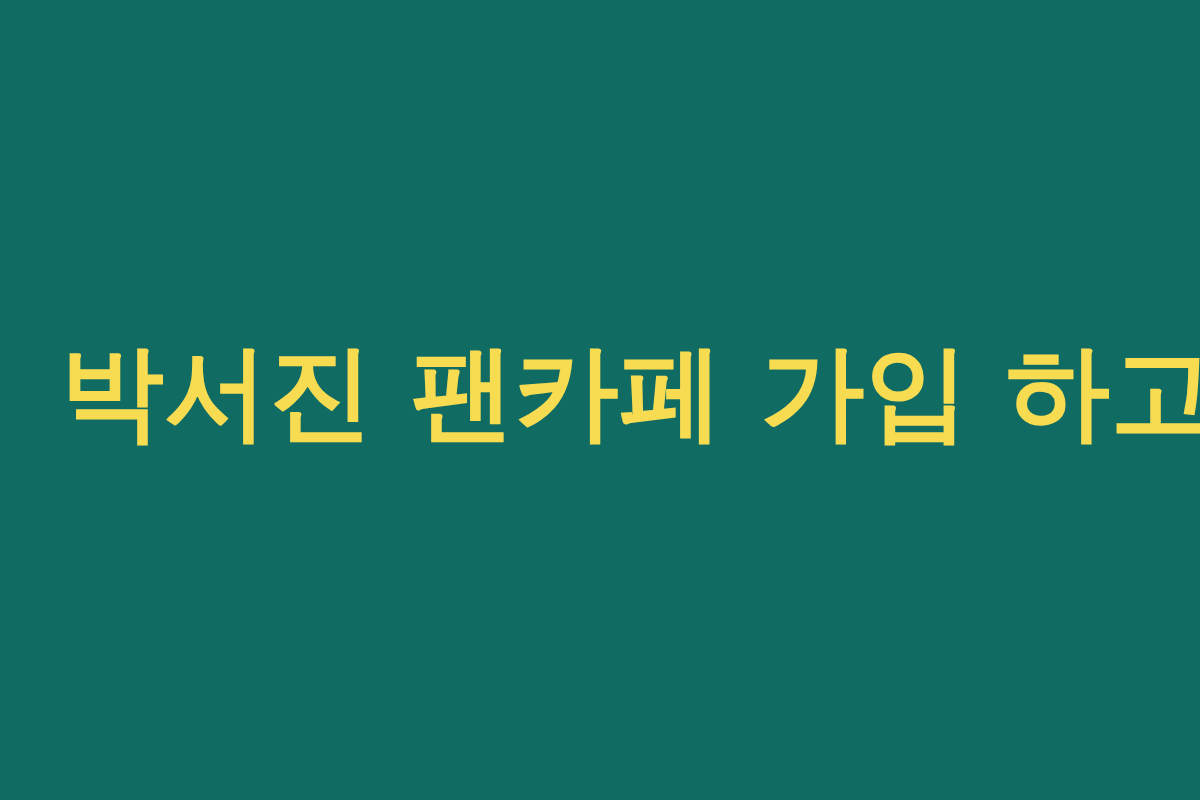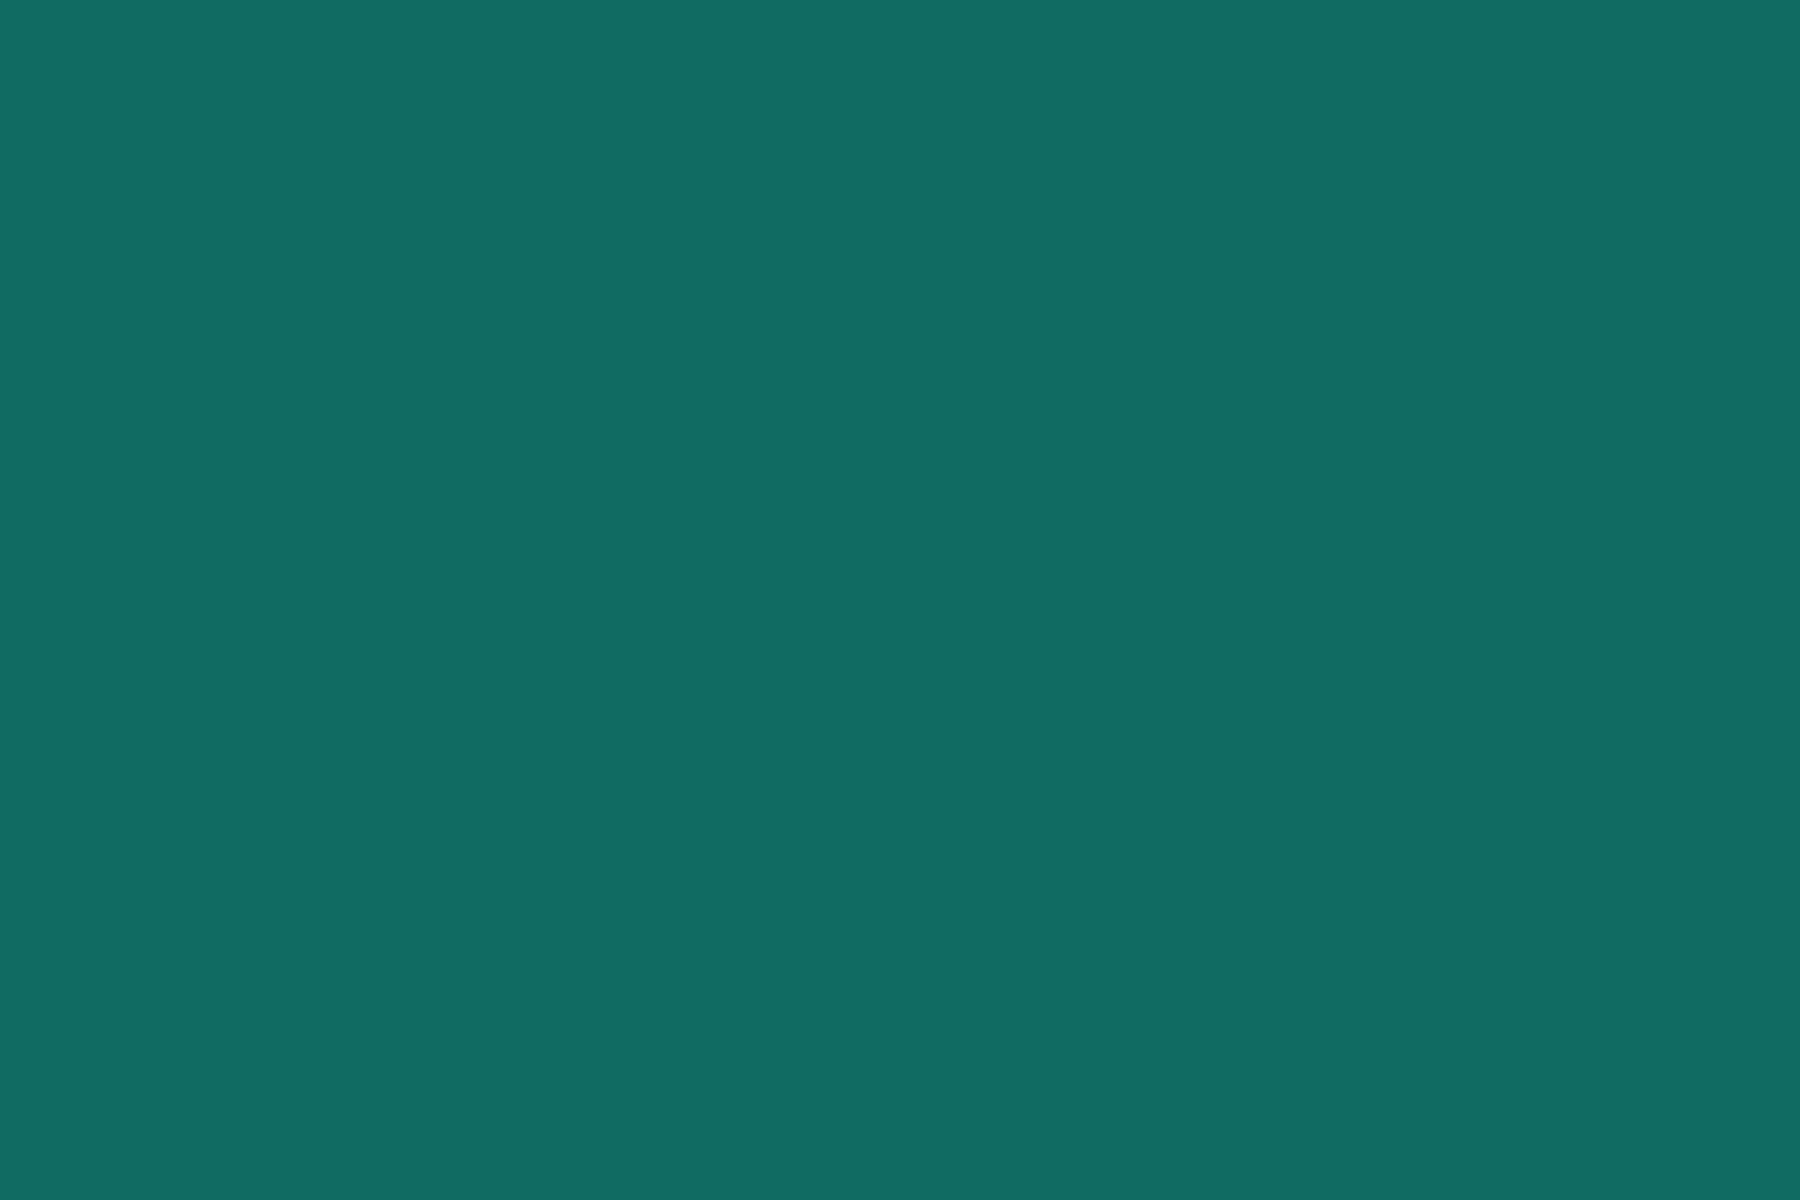--- a/index.html
+++ b/index.html
@@ -42,15 +42,16 @@
     display: block;
     white-space: nowrap;
   }
 </style>
 </head>
 <body>
 
 <div id="card" style="background: rgb(16, 107, 99);">
 
   <h1 id="headline" style="color: rgb(247, 220, 82);">
+    <span class="ln">박서진 팬카페 가입 하고</span>
   </h1>
 
 </div>
 
 </body></html>

